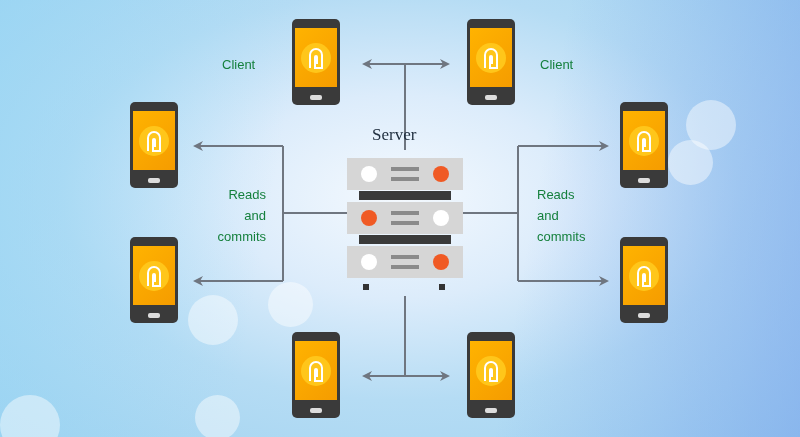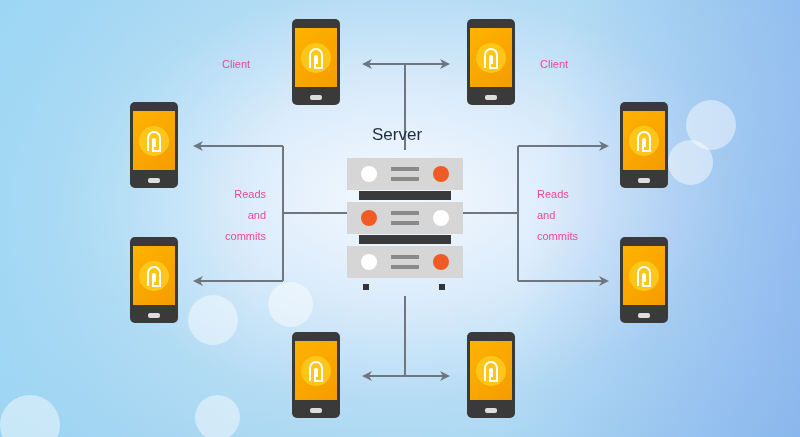--- a/index.html
+++ b/index.html
@@ -8,21 +8,21 @@
     background: radial-gradient(ellipse at 50% 45%, #f4f9fe 0%, #dcecfb 30%, #b5dcf4 60%, #9fd2f0 100%); }
   .bg2 { position:absolute; inset:0;
     background: linear-gradient(100deg, rgba(150,215,245,0.55) 0%, rgba(255,255,255,0) 35%, rgba(255,255,255,0) 65%, rgba(120,160,235,0.55) 100%); }
   .bokeh { position:absolute; border-radius:50%; background:rgba(255,255,255,0.45); }
   svg.links { position:absolute; left:0; top:0; }
   .phone { position:absolute; width:48px; height:86px; border-radius:5px; background:#3a3a3a; }
   .phone .screen { position:absolute; left:3px; right:3px; top:9px; bottom:18px; background:linear-gradient(135deg,#ffb300,#f59c00); }
   .phone .circle { position:absolute; left:50%; top:50%; width:30px; height:30px; margin:-15px 0 0 -15px; border-radius:50%; background:#ffc61a; }
   .phone .logo { position:absolute; left:50%; top:50%; transform:translate(-50%,-50%); }
   .phone .btn { position:absolute; left:50%; bottom:5px; width:12px; height:5px; margin-left:-6px; border-radius:2px; background:#ddd; }
-  .lbl { position:absolute; font-size:11px; color:#ec4899; line-height:21px; }
+  .lbl { position:absolute; font-size:13px; color:#15803d; line-height:21px; }
   .server { position:absolute; left:347px; top:158px; width:116px; height:130px; }
   .unit { position:absolute; left:0; width:116px; height:32px; background:#d6d6d6; }
   .bar { position:absolute; left:12px; width:92px; height:9px; background:#3a3a3a; }
   .dot { position:absolute; top:8px; width:16px; height:16px; border-radius:50%; }
   .line { position:absolute; left:44px; width:28px; height:4px; background:#8a8a8a; }
   .foot { position:absolute; top:126px; width:6px; height:6px; background:#333; }
 </style>
 </head>
 <body>
 
@@ -124,21 +124,21 @@
 <div class="phone" style="left:467px;top:332px;">
   <div class="screen">
       <div class="circle"></div>
     <svg class="logo" width="16" height="22" viewBox="0 0 16 22">
         <path d="M2,21 V8 a6,6 0 0 1 12,0 V21 H7 V10 a1,1 0 0 1 2,0 V17" stroke="#fff" stroke-width="2" fill="none"></path>
       </svg>
   </div>
     <div class="btn"></div>
 </div>
 
-<div style="position:absolute;left:372px;top:125px;font-size:17px;color:#1e2d3d;">Server</div>
+<div style="position:absolute;left:372px;top:125px;font-size:17px;color:#1e2d3d;font-family:Liberation Serif, serif;">Server</div>
 <div class="server">
   <div class="unit" style="top:0;">
     <div class="dot" style="left:14px;background:#fff;"></div>
     <div class="line" style="top:9px;"></div>
       <div class="line" style="top:19px;"></div>
     <div class="dot" style="right:14px;background:#f05a24;"></div>
   </div>
   <div class="bar" style="top:33px;"></div>
   <div class="unit" style="top:44px;">
     <div class="dot" style="left:14px;background:#f05a24;"></div>

